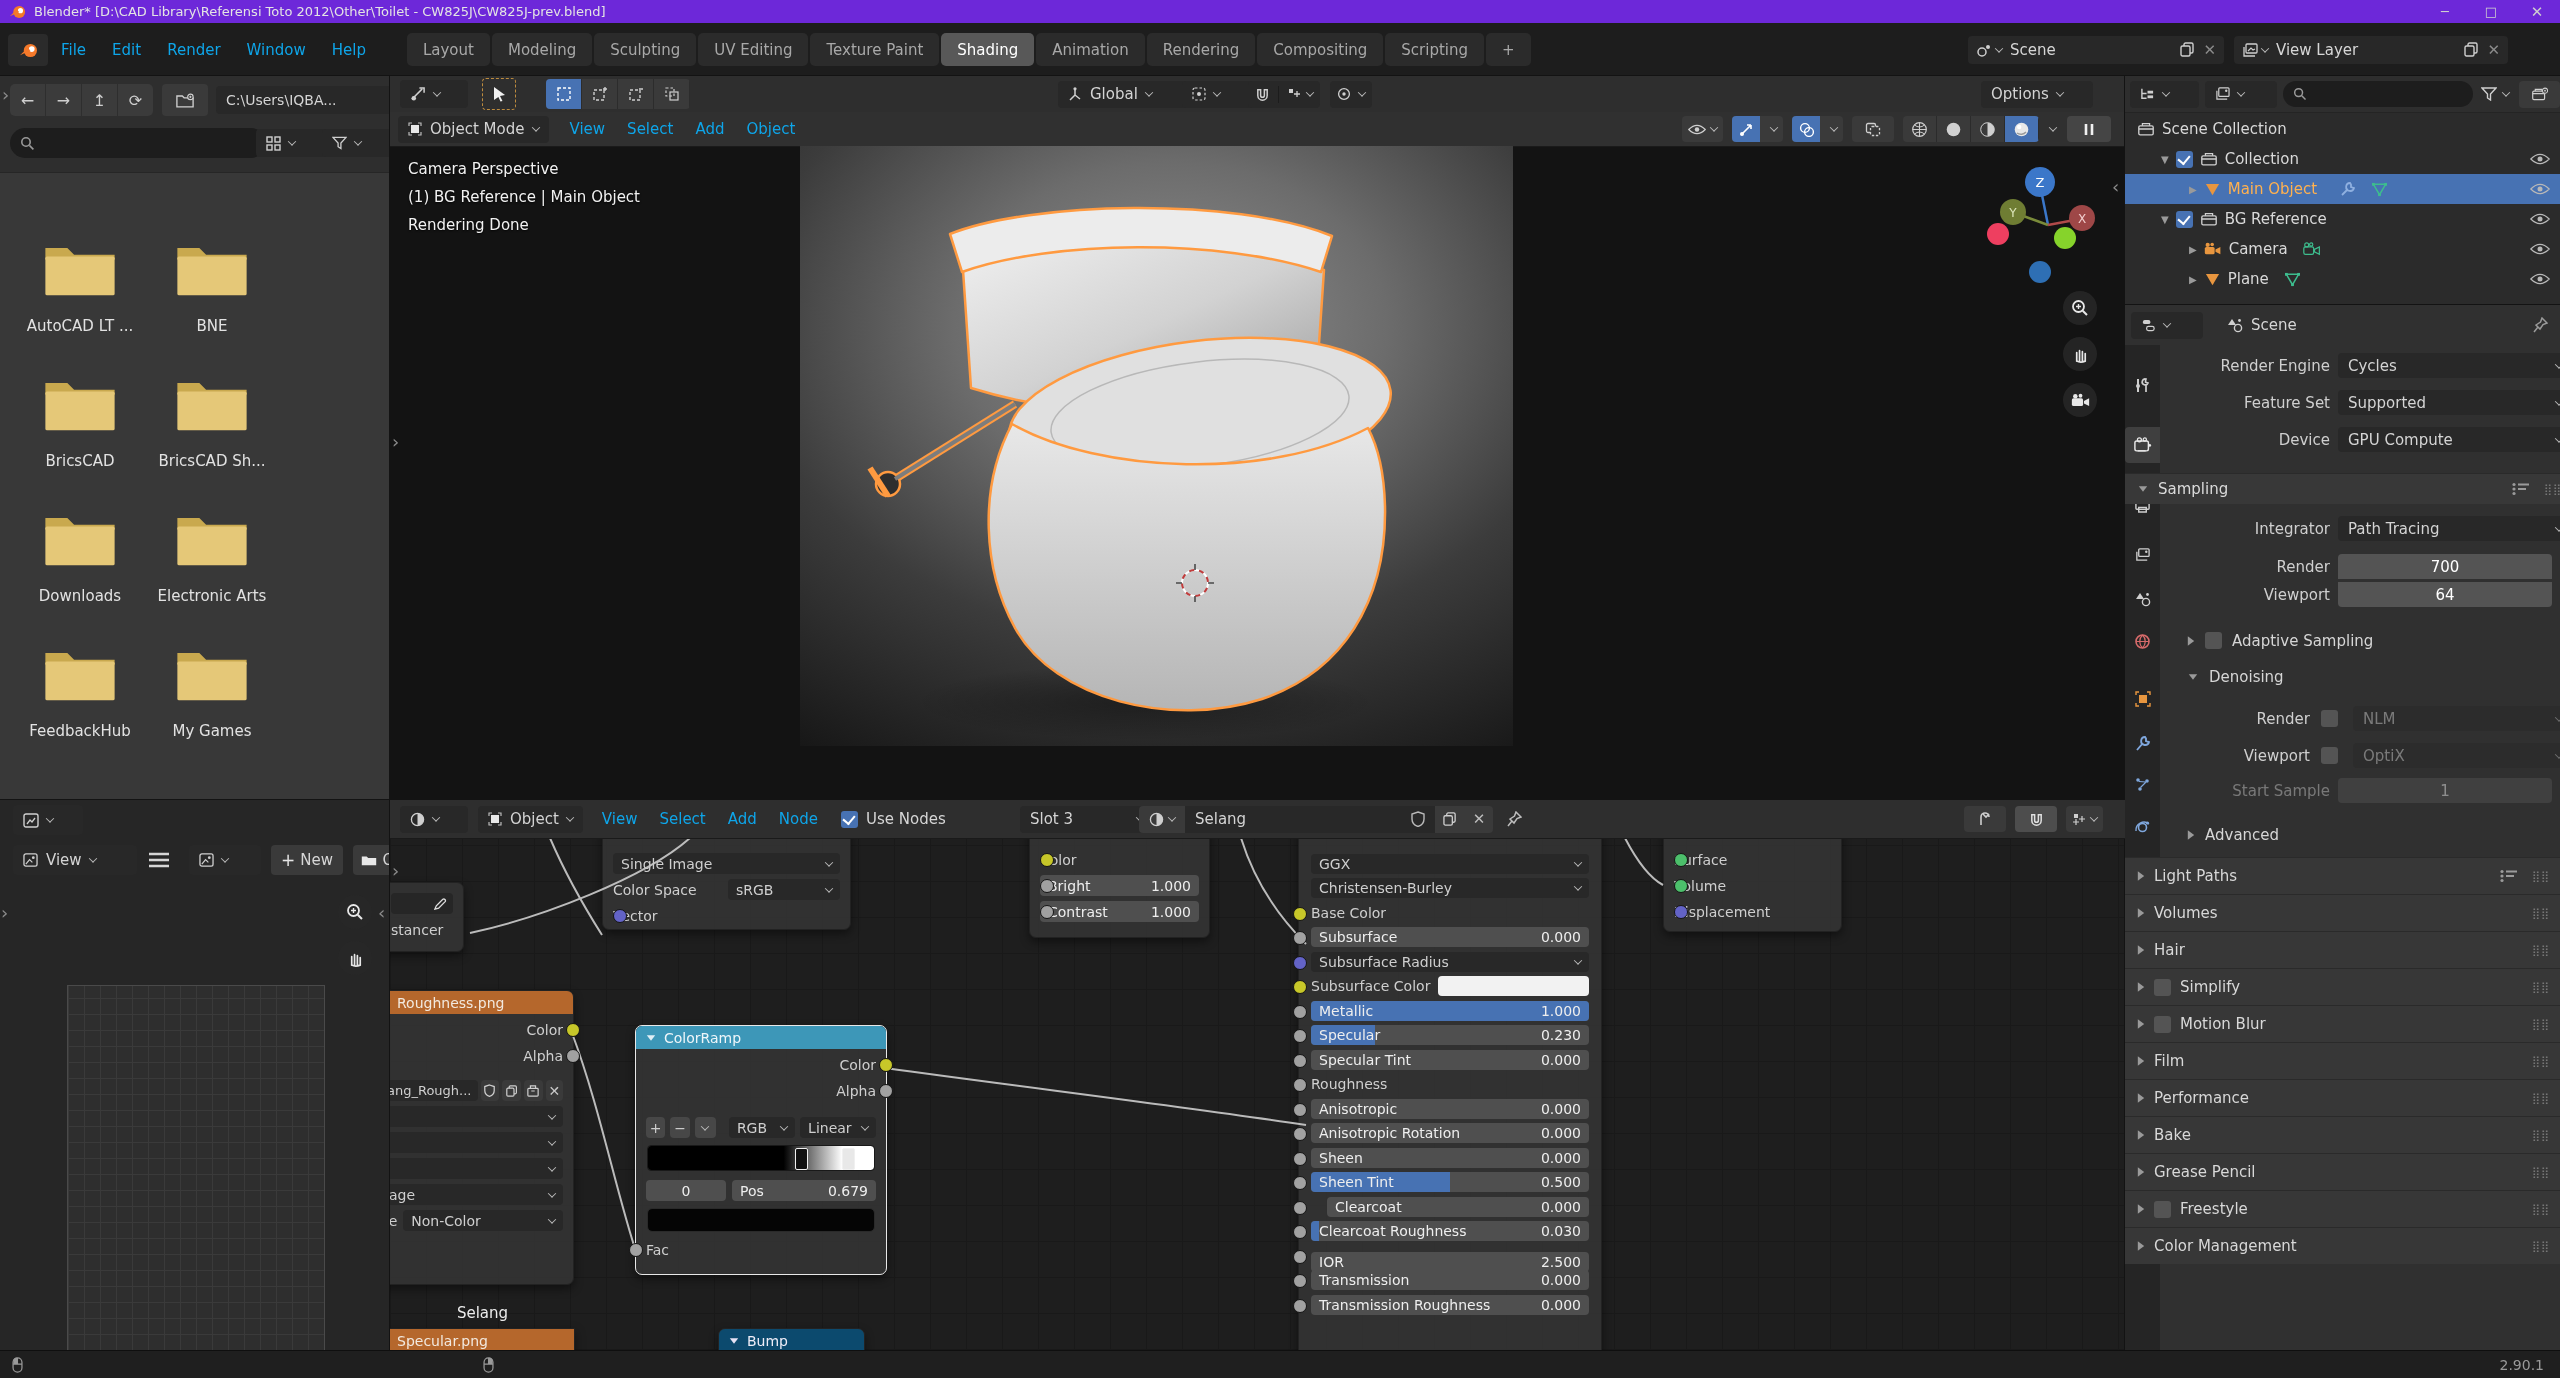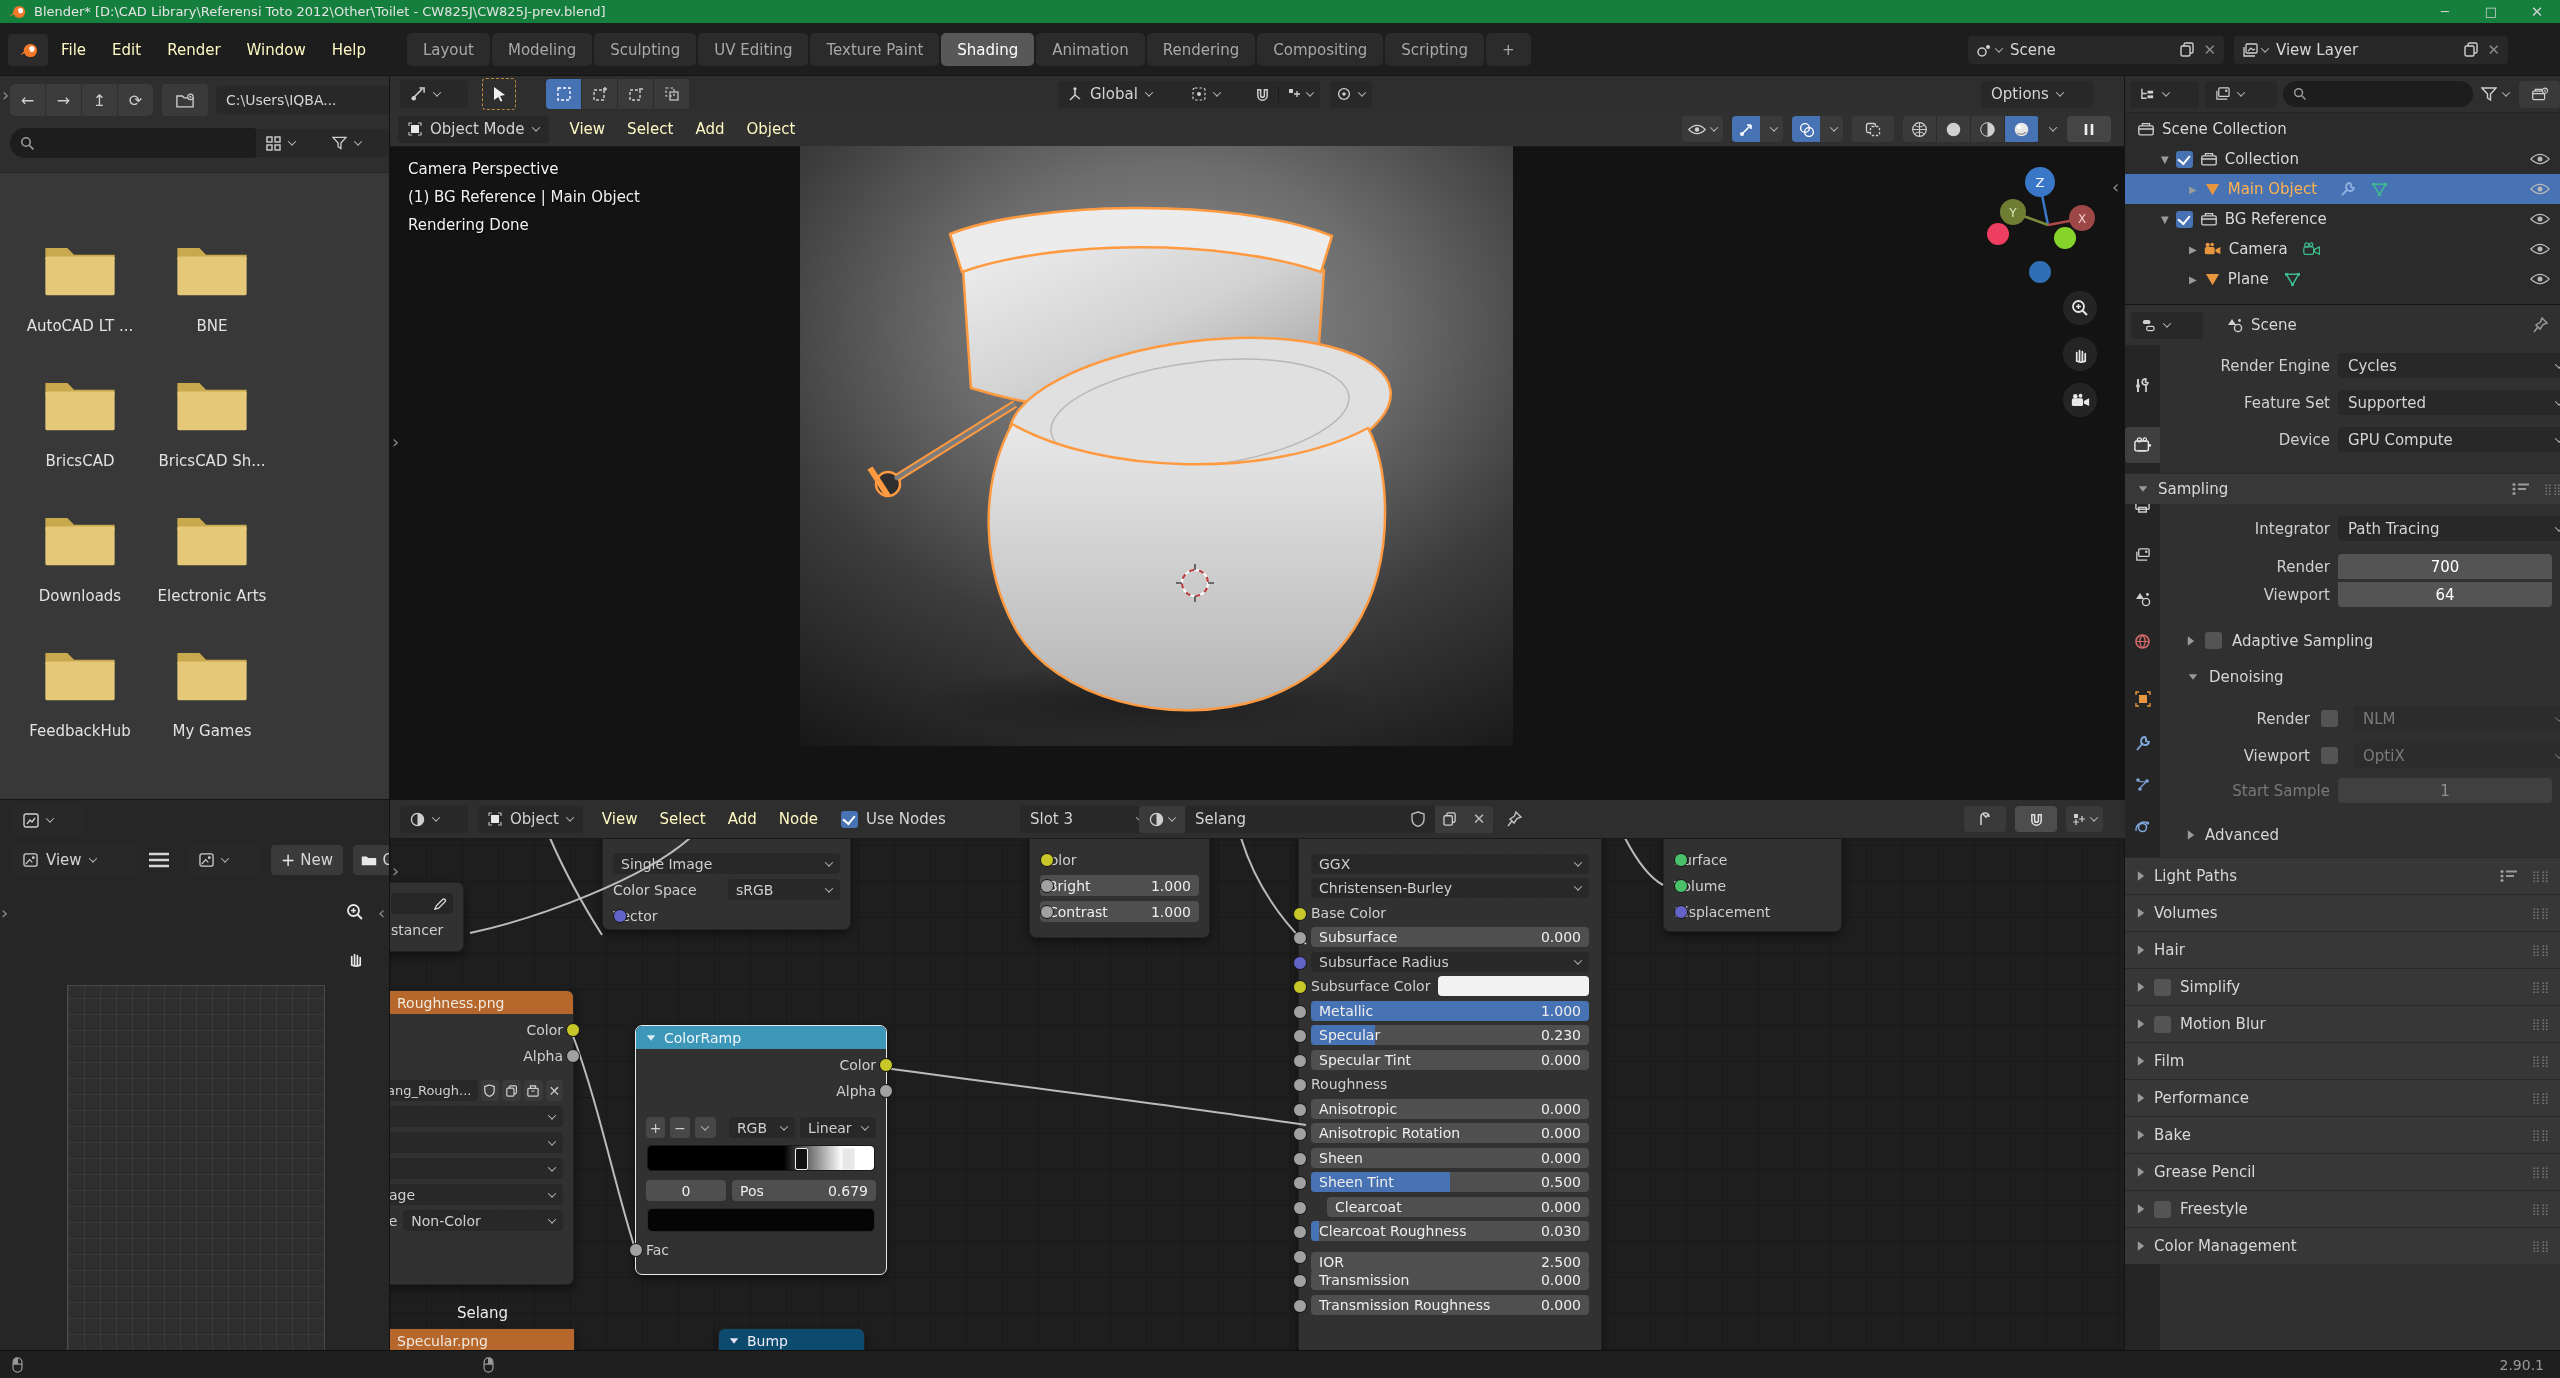--- a/index.html
+++ b/index.html
@@ -12,28 +12,28 @@
        transform:rotate(45deg) translate(-1px,-1px);flex:none;display:inline-block;}
   .chv.sm{width:5px;height:5px;border-width:1.5px;}
   .tri-r{width:0;height:0;border-top:6px solid transparent;border-bottom:6px solid transparent;border-left:8px solid #9a9a9a;display:inline-block;flex:none;}
   .tri-d{width:0;height:0;border-left:6px solid transparent;border-right:6px solid transparent;border-top:8px solid #9a9a9a;display:inline-block;flex:none;}
   .ddark{background:#282828;border-radius:4px;height:26px;display:inline-flex;align-items:center;padding:0 10px;gap:8px;color:#d4d4d4;}
   .icbtn{background:#3a3a3a;border-radius:4px;display:inline-flex;align-items:center;justify-content:center;gap:5px;}
   .disabled{opacity:.45;}
   svg{display:block;}
 
   
-  #titlebar{left:0;top:0;width:2560px;height:23px;background:#15803d;display:flex;align-items:center;}
+  #titlebar{left:0;top:0;width:2560px;height:23px;background:#6d28d9;display:flex;align-items:center;}
   #titlebar .ttl{font-size:13px;color:#e4e4e4;margin-left:8px;}
   .wbtn{width:46px;height:23px;display:flex;align-items:center;justify-content:center;color:#cfcfcf;font-size:13px;}
   #win-close{font-size:15px;}
 
   
   #topbar{left:0;top:23px;width:2560px;height:53px;background:#1d1d1d;border-bottom:1px solid #101010;display:flex;align-items:center;}
-  .menu-item{padding:0 13px;color:#fef9c3;height:32px;display:flex;align-items:center;border-radius:4px;}
+  .menu-item{padding:0 13px;color:#0ea5e9;height:32px;display:flex;align-items:center;border-radius:4px;}
   .wtab{height:33px;display:flex;align-items:center;padding:0 16px;background:#2b2b2b;color:#a8a8a8;border-radius:5px;margin-right:2px;font-size:15px;}
   .wtab.active{background:#585858;color:#ffffff;}
   .idfield{background:#282828;border-radius:4px;height:28px;display:flex;align-items:center;padding:0 8px;gap:8px;}
 
   
   #filebrowser{left:0;top:76px;width:390px;height:724px;background:#383838;overflow:hidden;}
   #fb-head{position:absolute;left:0;top:0;width:390px;height:96px;background:#2e2e2e;border-bottom:1px solid #262626;}
   .navgrp{position:absolute;left:10px;top:8px;display:flex;background:#3b3b3b;border-radius:5px;overflow:hidden;height:32px;}
   .navgrp .nb{width:35px;height:32px;display:flex;align-items:center;justify-content:center;color:#cfcfcf;border-right:1px solid #2e2e2e;font-size:16px;}
   .navgrp .nb:last-child{border-right:none;}

